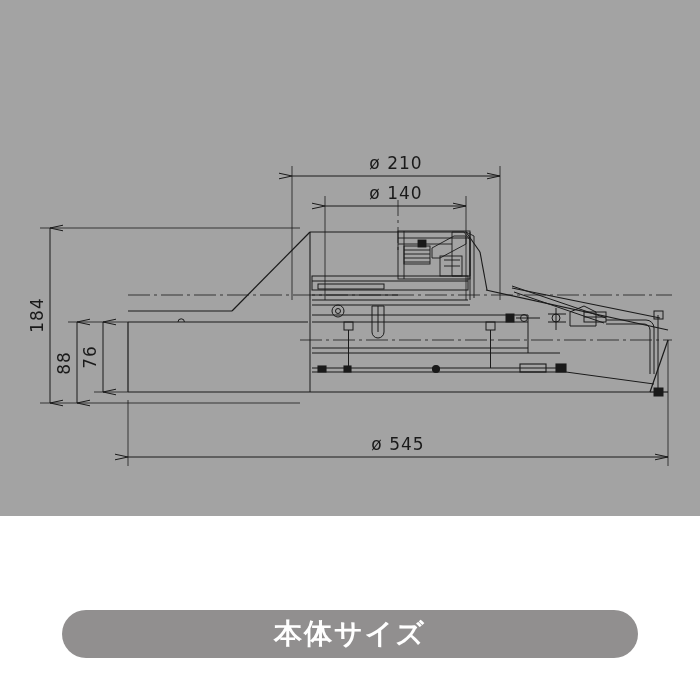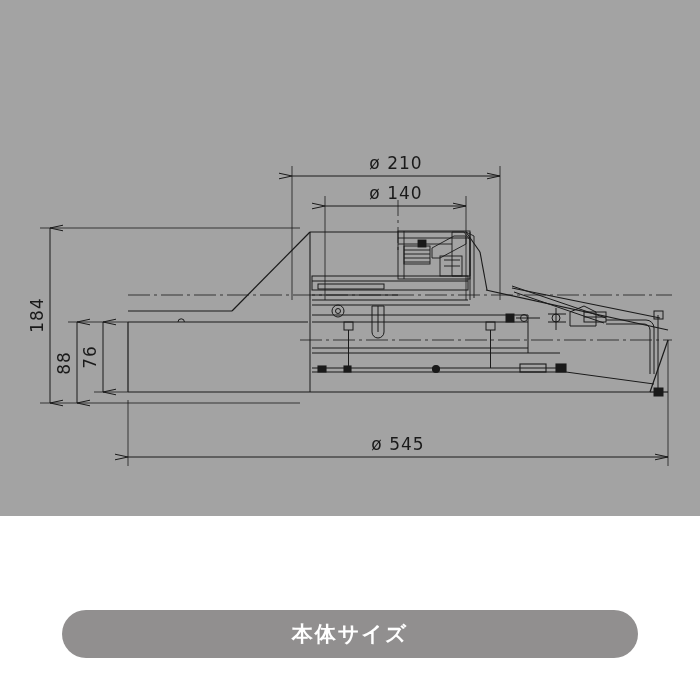--- a/index.html
+++ b/index.html
@@ -36,21 +36,21 @@
     height: 48px;
     border-radius: 24px;
     background: #918f8f;
     display: flex;
     align-items: center;
     justify-content: center;
     box-sizing: border-box;
   }
   .caption-text {
     color: #ffffff;
-    font-size: 21px;
+    font-size: 28px;
     font-weight: bold;
     letter-spacing: 2px;
     font-family: Liberation Serif, serif;
     line-height: 1;
     user-select: none;
   }
   
   .dim-text {
     font-family: "DejaVu Sans", "Liberation Sans", sans-serif;
     font-size: 17px;

